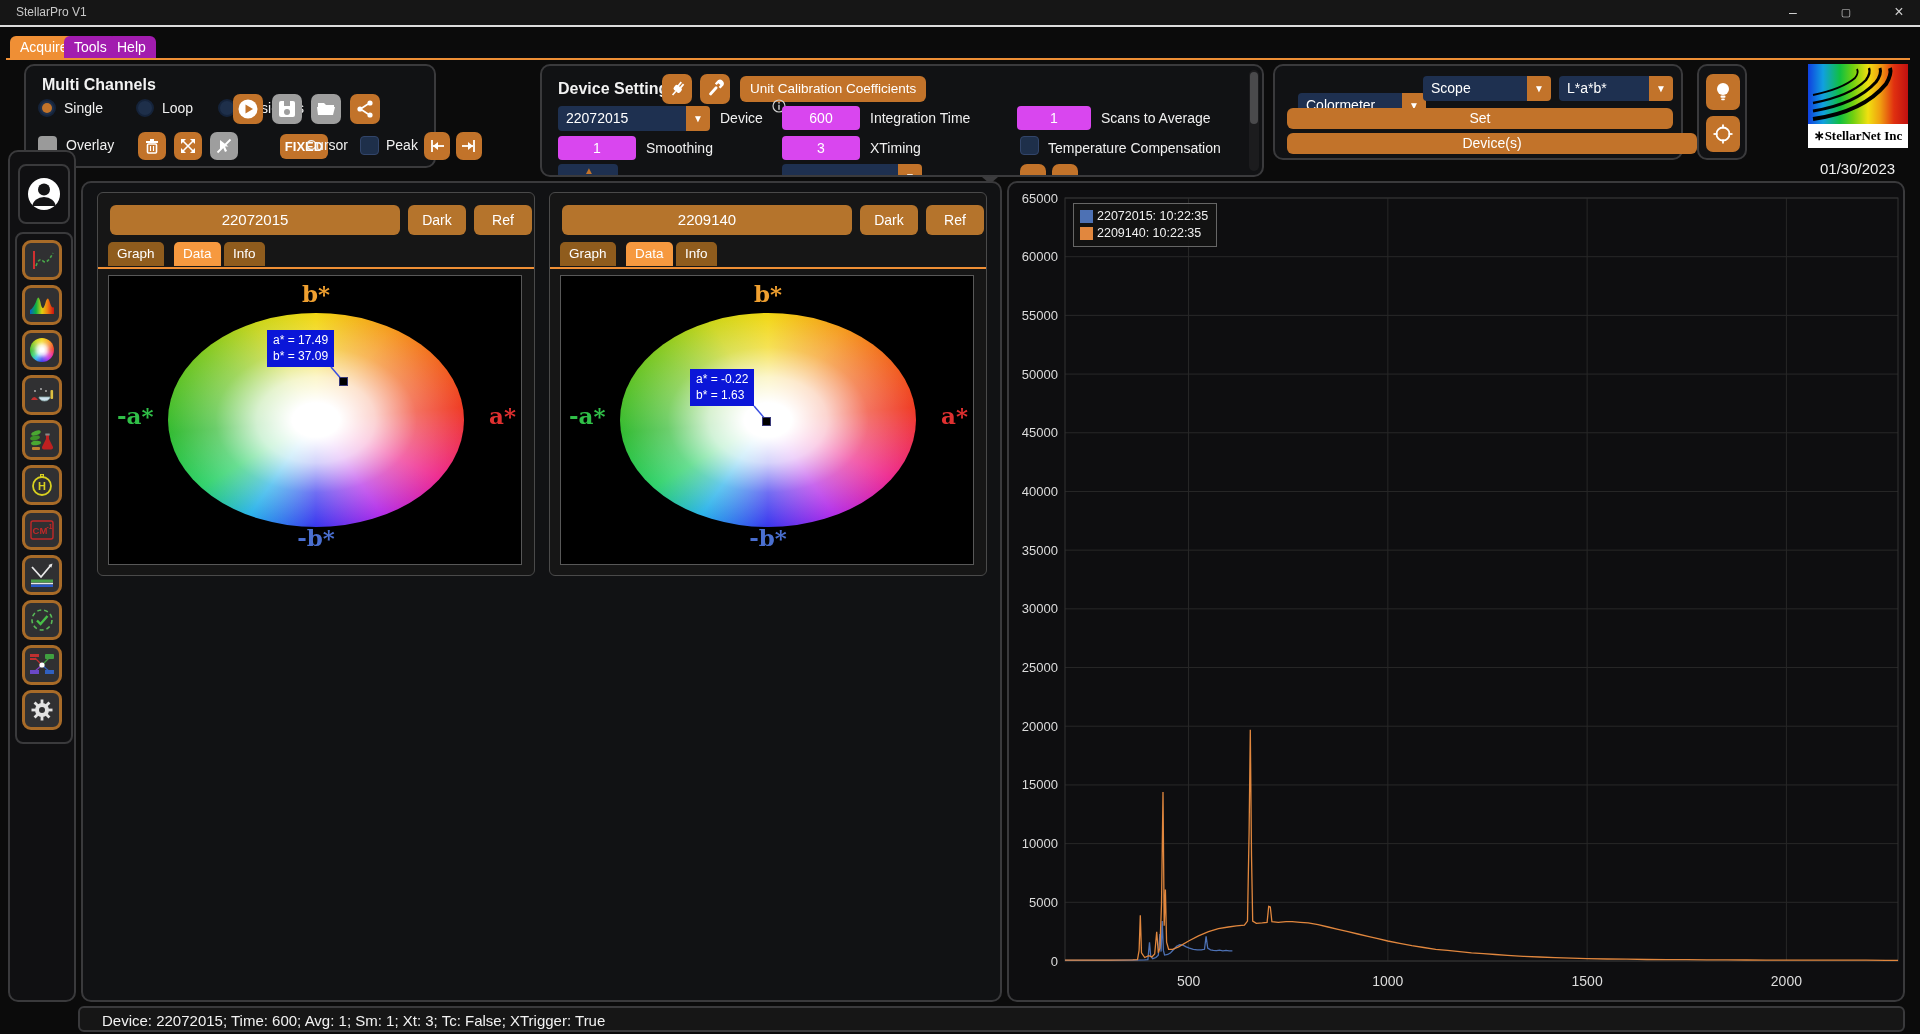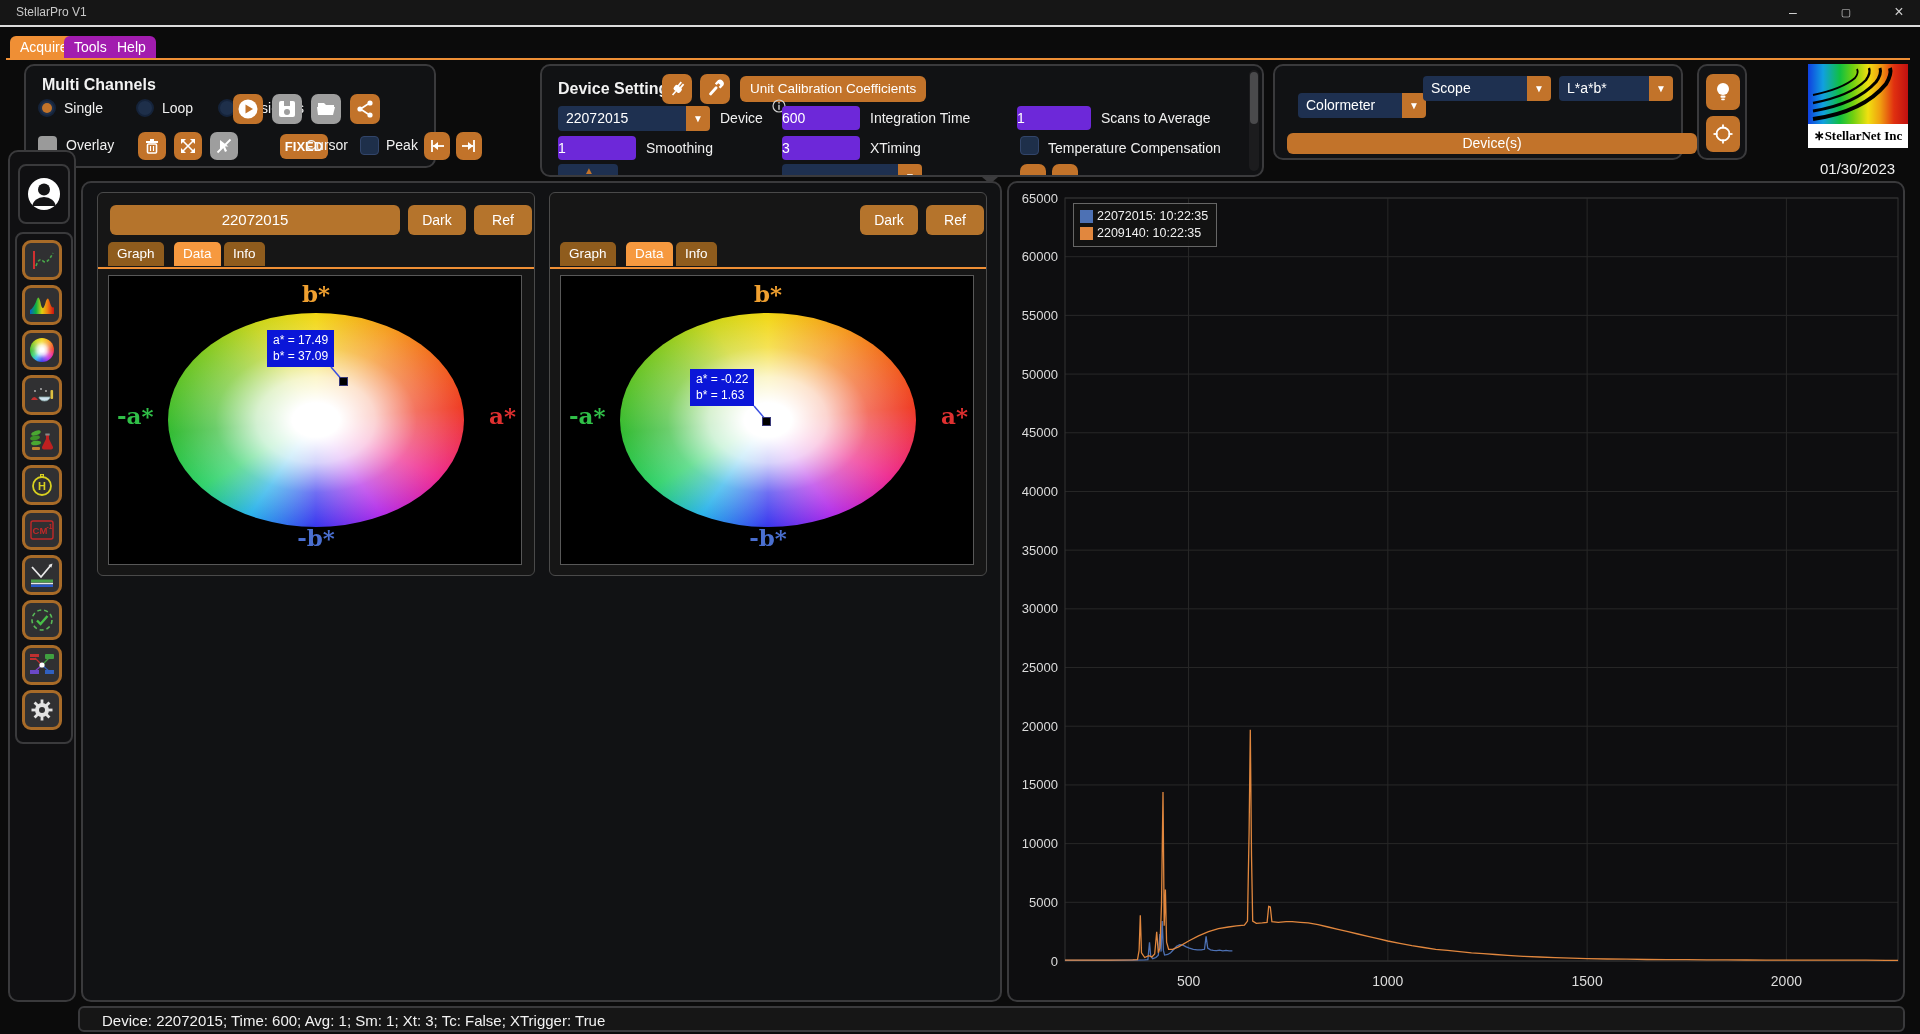--- a/index.html
+++ b/index.html
@@ -23,21 +23,21 @@
   .ibtn{width:30px;height:30px;border-radius:7px;display:flex;align-items:center;justify-content:center;box-sizing:border-box;}
   .ibtn.or{background:#c2732a;}
   .ibtn.gr{background:#9e9e9e;}
   .lbl{font-size:14px;color:#f0f0f0;}
   .radio{width:18px;height:18px;border-radius:50%;background:#1e2f4a;border:2px solid #15233a;box-sizing:border-box;}
   .radio.sel{background:#1e2f4a;display:flex;align-items:center;justify-content:center;}
   .radio.sel::after{content:"";width:10px;height:10px;border-radius:50%;background:#c2732a;}
   .chk{width:19px;height:19px;border-radius:4px;box-sizing:border-box;}
   .chk.gray{background:#9a9a9a;}
   .chk.navy{background:#1e2f4a;border:1px solid #32456a;}
-  .ninput{background:#6d28d9;border-radius:4px;color:#fff;font-size:14px;line-height:24px;height:24px;box-sizing:border-box;}
+  .ninput{background:#d946ef;border-radius:4px;color:#fff;font-size:14px;text-align:center;line-height:24px;height:24px;box-sizing:border-box;}
   .dd{display:flex;height:25px;border-radius:4px;overflow:hidden;}
   .dd .val{background:#1e3050;color:#fff;font-size:14px;line-height:25px;padding-left:8px;flex:1;}
   .dd .arr{width:24px;background:#c2732a;color:#fff;font-size:10px;display:flex;align-items:center;justify-content:center;}
   
   .sbicon{width:40px;height:40px;border-radius:9px;background:#303032;border:3px solid #a86b28;box-sizing:border-box;display:flex;align-items:center;justify-content:center;}
   
   .chpanel{background:#161616;border:1px solid #4a4a4a;border-radius:6px;}
   .chtab{height:24px;border-radius:5px 5px 0 0;font-size:13.5px;line-height:24px;padding:0 9px;background:#8f5c1d;color:#fff;}
   .chtab.sel{background:#f6993f;}
   .wheelbox{background:#000;border:1px solid #585858;box-sizing:border-box;}
@@ -224,20 +224,21 @@
     <div class="arr">▼</div>
   </div>
   <div class="abs dd" style="left:148px;top:10px;width:128px;">
     <div class="val">Scope</div>
     <div class="arr">▼</div>
   </div>
   <div class="abs dd" style="left:284px;top:10px;width:114px;">
     <div class="val">L*a*b*</div>
     <div class="arr">▼</div>
   </div>
+  <div class="abs obtn bright" style="left:12px;top:42px;width:386px;height:21px;font-size:14px;line-height:21px;">Set</div>
   <div class="abs obtn bright" style="left:12px;top:67px;width:410px;height:21px;font-size:14px;line-height:21px;">Device(s)</div>
 </div>
 
 <div class="abs panel" style="left:1697px;top:64px;width:50px;height:96px;">
   <div class="abs ibtn or" style="left:7px;top:8px;width:34px;height:36px;">
     <svg width="20" height="22" viewBox="0 0 20 22">
         <circle cx="10" cy="8" r="6" fill="#fff"></circle>
         <rect x="7.5" y="14.5" width="5" height="2.2" rx="1" fill="#fff"></rect>
         <rect x="8.2" y="17.5" width="3.6" height="1.8" rx="0.8" fill="#fff"></rect>
       </svg>
@@ -406,20 +407,21 @@
         <div>b* = 37.09</div>
       </div>
       <svg class="abs" style="left:221px;top:90px;" width="16" height="18">
           <line x1="1" y1="1" x2="13" y2="15" stroke="#3a4fe0" stroke-width="1.5"></line>
         </svg>
       <div class="abs marker" style="left:230px;top:101px;"></div>
     </div>
   </div>
 
   <div class="abs chpanel" style="left:466px;top:9px;width:436px;height:382px;">
+    <div class="abs obtn" style="left:12px;top:12px;width:290px;height:30px;font-size:15px;line-height:30px;">2209140</div>
     <div class="abs obtn" style="left:310px;top:12px;width:58px;height:30px;font-size:14px;line-height:30px;">Dark</div>
     <div class="abs obtn" style="left:376px;top:12px;width:58px;height:30px;font-size:14px;line-height:30px;">Ref</div>
     <div class="abs chtab" style="left:10px;top:49px;">Graph</div>
     <div class="abs chtab sel" style="left:76px;top:49px;">Data</div>
     <div class="abs chtab" style="left:126px;top:49px;">Info</div>
     <div class="abs" style="left:0px;top:74px;width:436px;height:2px;background:#ef8f35;"></div>
 
     <div class="abs wheelbox" style="left:10px;top:82px;width:414px;height:290px;">
       <div class="abs lab-wheel" style="left:59px;top:37px;width:296px;height:214px;"></div>
       <div class="abs axlab" style="left:0;width:414px;text-align:center;top:4px;color:#f0a030;">b*</div>

